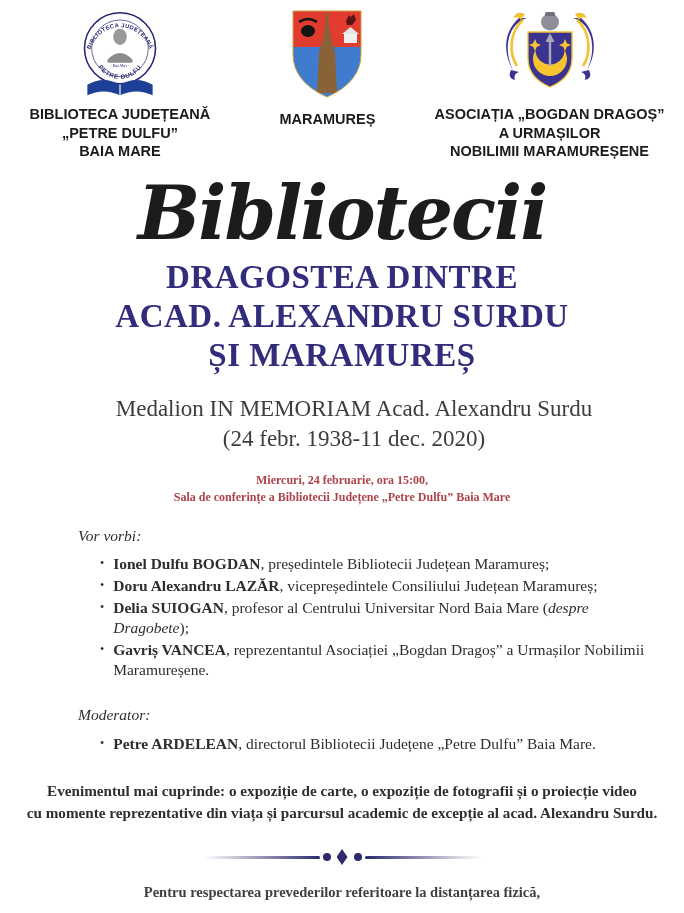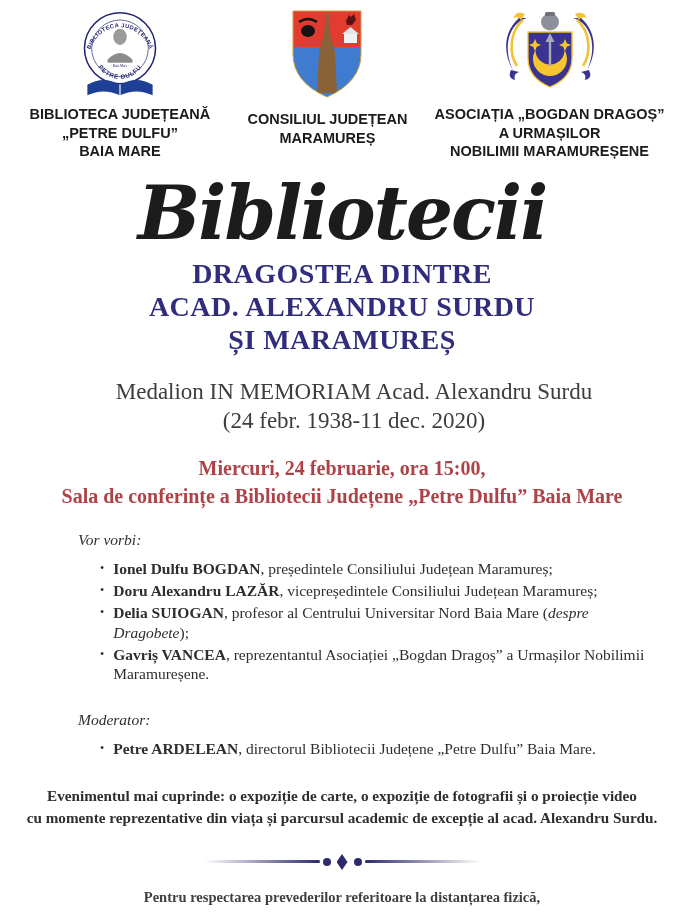--- a/index.html
+++ b/index.html
@@ -46,42 +46,42 @@
     line-height: 1.05;
     color: #1c1c1c;
     margin-top: 14px;
     letter-spacing: -2px;
   }
 
   
   .heading {
     text-align: center;
     font-weight: 700;
-    font-size: 28px;
+    font-size: 33px;
     line-height: 1.17;
     color: #312d7c;
     margin-top: 6px;
     letter-spacing: 0.5px;
   }
 
   
   .memoriam {
     text-align: center;
     font-size: 23px;
     line-height: 1.3;
     color: #3d3d3d;
     margin-top: 20px;
     padding-left: 24px;
   }
 
   
   .event-info {
     text-align: center;
     font-weight: 700;
-    font-size: 20px;
+    font-size: 12px;
     line-height: 1.4;
     color: #ad4348;
     margin-top: 18px;
   }
 
   
   .speakers { margin: 20px 36px 0 78px; font-size: 15.5px; line-height: 1.28; color: #2e2e2e; }
   .section-label { margin-bottom: 9px; font-style: italic; }
   .bullet-item { display: flex; margin: 2px 0 2px 22px; }
   .bullet { margin-right: 9px; font-size: 12px; padding-top: 2px; color: #2e2e2e; }
@@ -181,21 +181,20 @@
             <ellipse cx="20" cy="23" rx="7" ry="6" fill="#141414"></ellipse>
             <path d="M11,14 Q20,8 29,14" stroke="#141414" stroke-width="2.6" fill="none"></path>
             <rect x="56" y="26" width="13" height="9" fill="#f1f1f1"></rect>
             <path d="M54,26 L62.5,19 L71,26 Z" fill="#e6e6e6"></path>
             <path d="M58,13 l3,-6 2,2 3,-3 2,6 -4,5 -5,0 z" fill="#5a1212"></path>
           </g>
           <path d="M5,3 H73 V46 Q73,74 39,89 Q5,74 5,46 Z" fill="none" stroke="#caa23c" stroke-width="1"></path>
         </svg>
       </div>
       <div class="org-name">
-        <div>CONSILIUL JUDEȚEAN</div>
         <div>MARAMUREȘ</div>
       </div>
     </div>
 
     <div class="org org-right">
       <div class="org-logo">
         <svg width="112" height="92" viewBox="0 0 110 92">
           <g>
             <path d="M32,10 C12,16 8,42 18,62 C8,46 8,24 24,10 Z" fill="#3a3390"></path>
             <path d="M28,12 C14,24 14,46 22,58" stroke="#f2c235" stroke-width="2.6" fill="none"></path>
@@ -243,21 +242,21 @@
   <div class="event-info">
     <div>Miercuri, 24 februarie, ora 15:00,</div>
     <div>Sala de conferințe a Bibliotecii Județene „Petre Dulfu” Baia Mare</div>
   </div>
 
   <div class="speakers">
     <div class="section-label">Vor vorbi:</div>
 
     <div class="bullet-item">
       <span class="bullet">•</span>
-      <span><span class="bold">Ionel Dulfu BOGDAN</span><span>, președintele Consiliului Județean Maramureș;</span></span>
+      <span><span class="bold">Ionel Dulfu BOGDAN</span><span>, președintele Bibliotecii Județean Maramureș;</span></span>
     </div>
 
     <div class="bullet-item">
       <span class="bullet">•</span>
       <span><span class="bold">Doru Alexandru LAZĂR</span><span>, vicepreședintele Consiliului Județean Maramureș;</span></span>
     </div>
 
     <div class="bullet-item">
       <span class="bullet">•</span>
       <span><span class="bold">Delia SUIOGAN</span><span>, profesor al Centrului Universitar Nord Baia Mare (</span><span class="italic">despre Dragobete</span><span>);</span></span>

